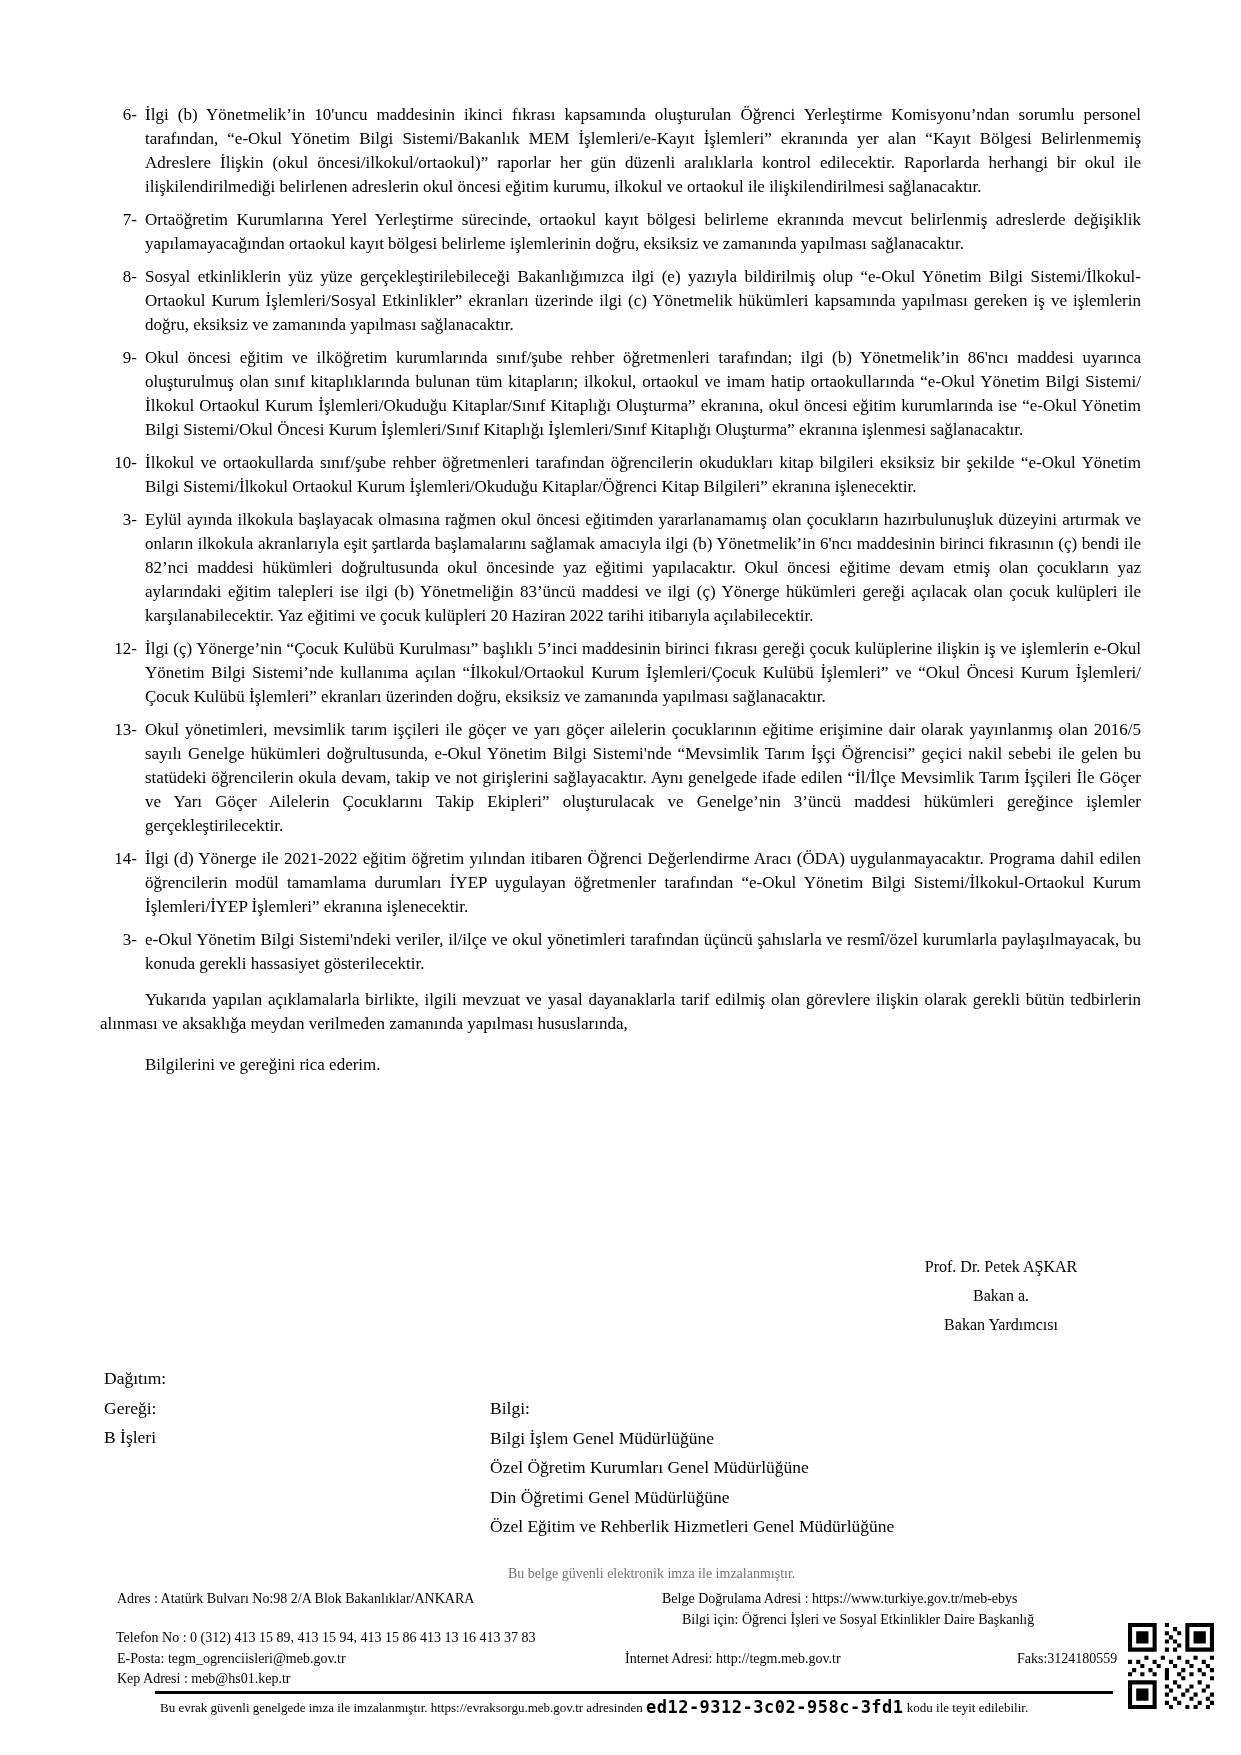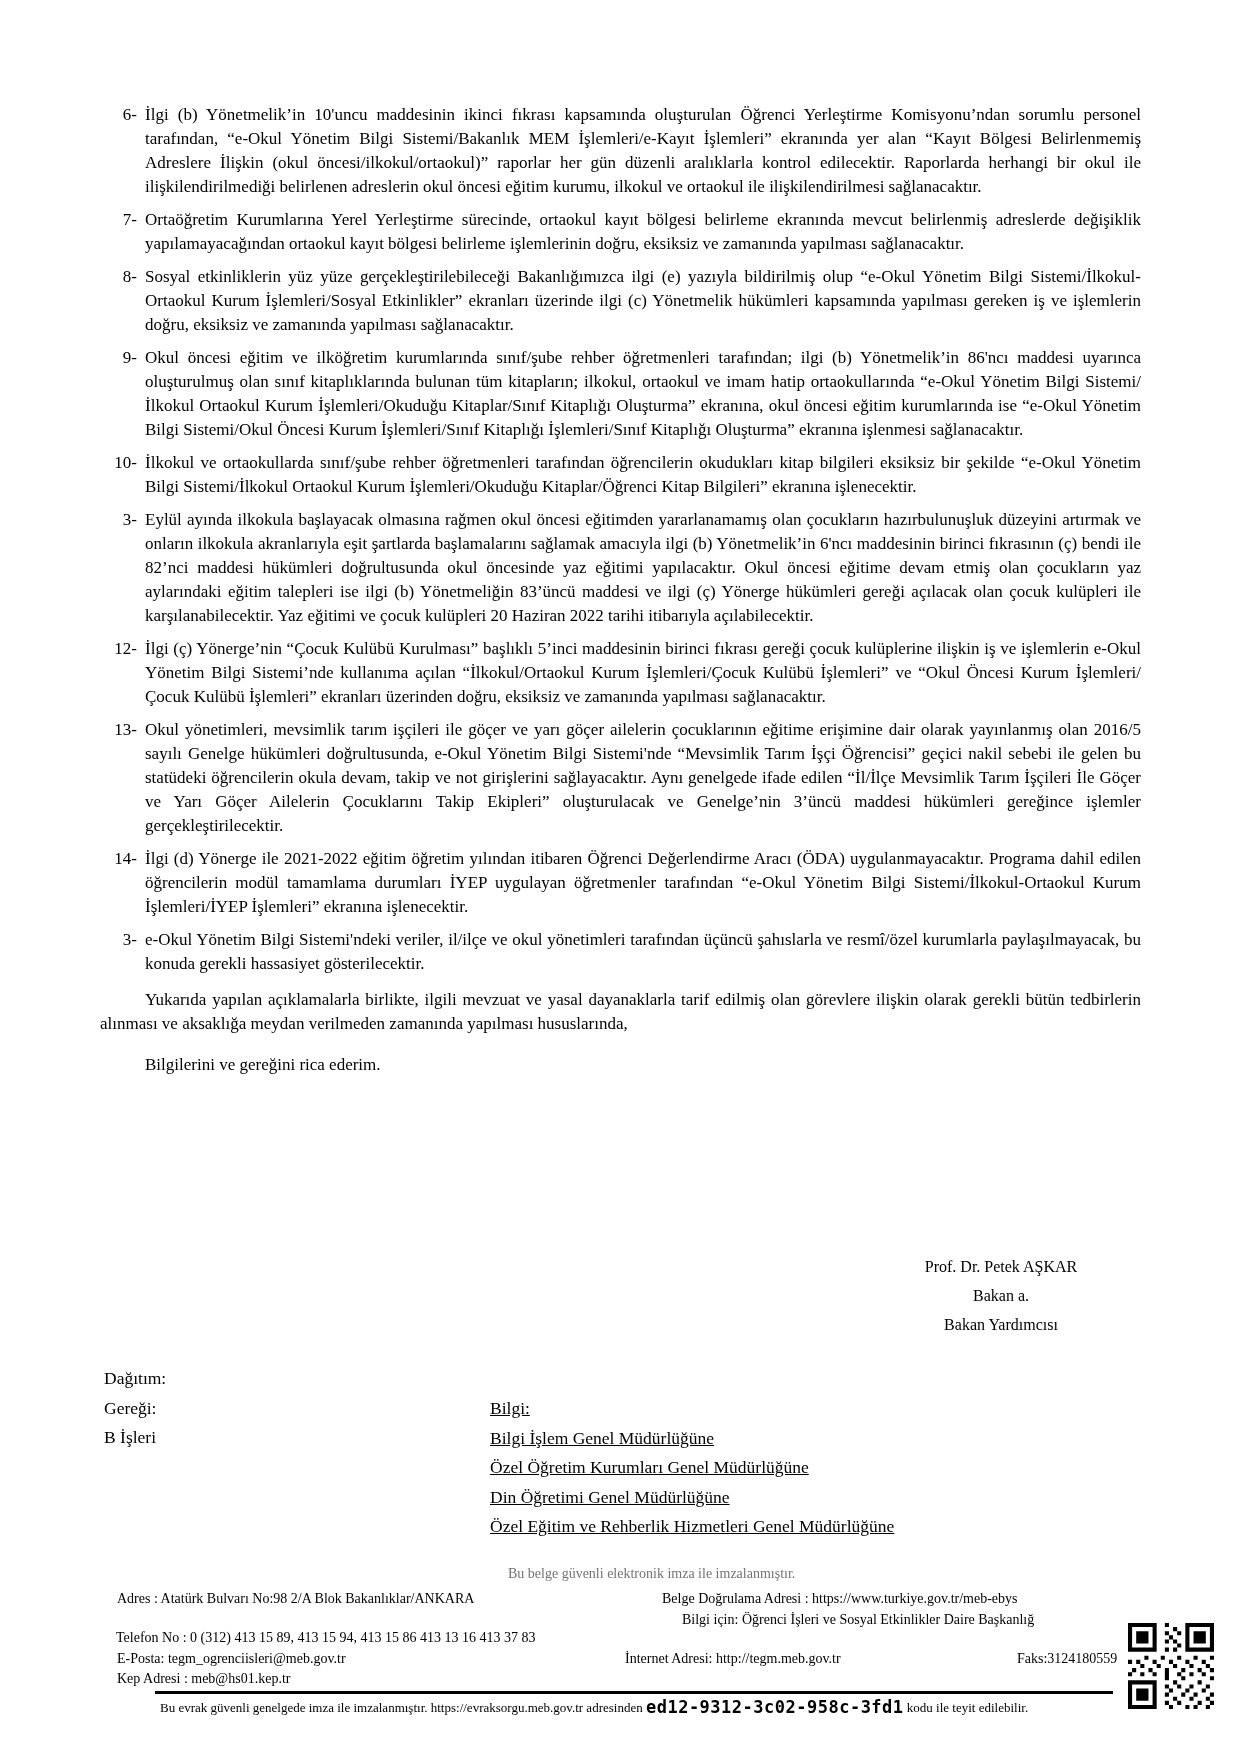--- a/index.html
+++ b/index.html
@@ -14,21 +14,21 @@
   .item{display:flex;margin-bottom:9px;}
   .item .num{flex:0 0 37px;text-align:right;white-space:nowrap;}
   .item .txt{flex:1;margin-left:8px;text-align:justify;}
   .closing{margin-top:12px;text-align:justify;text-indent:45px;}
   .request{margin-top:15px;text-indent:45px;}
   .signature{
     position:absolute;left:896px;top:1252px;width:210px;
     text-align:center;font-size:16px;line-height:29px;
   }
   .dist-left{position:absolute;left:104px;top:1364px;font-size:17.5px;line-height:29.5px;}
-  .dist-right{position:absolute;left:490px;top:1394px;font-size:17.5px;line-height:29.5px;text-decoration:underline;}
+  .dist-right{position:absolute;left:490px;top:1394px;font-size:17.5px;line-height:29.5px;}
   .fline{position:absolute;white-space:nowrap;font-size:14px;}
   .red-notice{color:#ee0000;}
   .rule{position:absolute;left:155px;top:1691px;width:958px;border-top:3px solid #000;}
   .verify{position:absolute;left:160px;top:1697px;width:960px;font-size:13px;white-space:nowrap;}
   .verify .code{
     font-family:"DejaVu Sans Mono",monospace;font-size:17px;font-weight:bold;
     letter-spacing:0.5px;vertical-align:-1px;
   }
   .qr{position:absolute;left:1128px;top:1623px;width:86px;height:86px;}
 </style>

